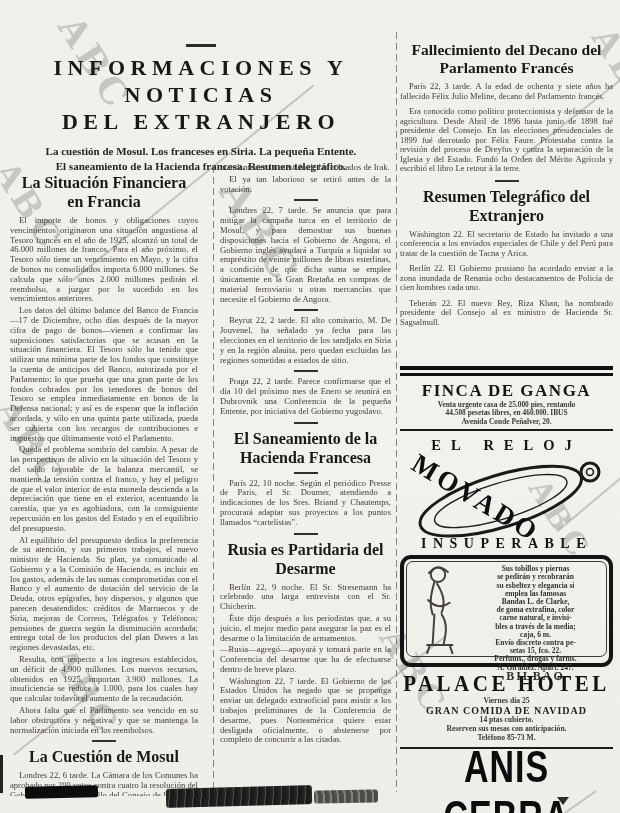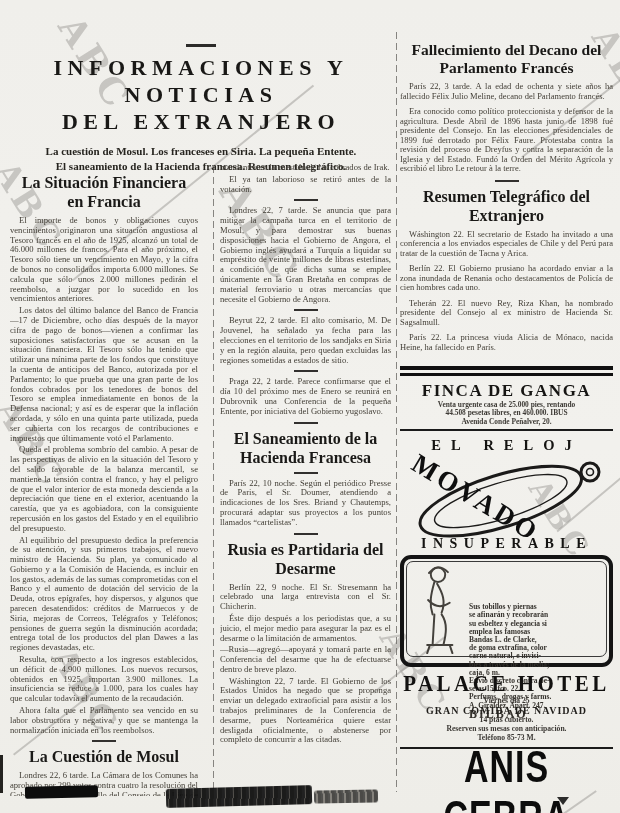--- a/index.html
+++ b/index.html
@@ -48,21 +48,21 @@
   .watch{position:absolute;left:4px;top:18px;}
   .movado-brand{position:absolute;left:22px;top:14px;transform:rotate(31deg);
                 transform-origin:0 0;font-size:27px;font-weight:bold;letter-spacing:3.5px;
                 color:#0f0f0f;font-family:"Liberation Serif",serif;}
   .insuperable{position:absolute;bottom:0;width:100%;text-align:center;font-size:14px;
                font-weight:bold;letter-spacing:6.5px;color:#151412;}
   .clarke{margin-top:3px;border:4px solid #141414;border-radius:11px;height:100px;
           padding:2px;background:transparent;}
   .clarke-inner{border:1px solid #3a3a3a;border-radius:7px;height:94px;display:flex;}
   .clarke-fig{width:62px;flex:0 0 62px;display:flex;align-items:center;justify-content:center;}
-  .clarke-text{flex:1;padding:3px 4px 0 0;margin-top:38px;}
+  .clarke-text{flex:1;padding:3px 4px 0 0;text-align:center;}
   .clarke-line{font-size:7.5px;font-weight:bold;line-height:8.2px;color:#35322d;}
   .clarke-line.city{letter-spacing:2px;font-size:12px;}
   .palace-title{font-size:21px;font-weight:bold;letter-spacing:3.5px;text-align:center;
                 margin-top:5px;color:#121110;transform:scaleY(1.05);}
   .palace-line{font-size:7.6px;font-weight:bold;text-align:center;line-height:8.6px;color:#3a3733;}
   .palace-line.big{font-size:10px;letter-spacing:1px;margin:1px 0;color:#201e1b;}
   .anis-title{font-size:34px;font-weight:bold;font-family:"Liberation Sans","DejaVu Sans",sans-serif;
               letter-spacing:1px;text-align:center;transform:scaleY(1.28);margin-top:4px;
               color:#0c0c0c;}
   
@@ -148,21 +148,20 @@
 
   <div class="col col-right">
     <div class="art-title sm">Fallecimiento del Decano del Parlamento Francés</div>
     <p class="body">París 22, 3 tarde. A la edad de ochenta y siete años ha fallecido Félix Julio Meline, decano del Parlamento francés.</p>
     <p class="body">Era conocido como político proteccionista y defensor de la agricultura. Desde Abril de 1896 hasta junio de 1898 fué presidente del Consejo. En las elecciones presidenciales de 1899 fué derrotado por Félix Faure. Protestaba contra la revisión del proceso de Dreyfus y contra la separación de la Iglesia y del Estado. Fundó la Orden del Mérito Agrícola y escribió el libro Le retour à la terre.</p>
     <div class="sep"></div>
     <div class="art-title">Resumen Telegráfico del Extranjero</div>
     <p class="body">Wáshington 22. El secretario de Estado ha invitado a una conferencia a los enviados especiales de Chile y del Perú para tratar de la cuestión de Tacna y Arica.</p>
     <p class="body">Berlín 22. El Gobierno prusiano ha acordado enviar a la zona inundada de Renania ocho destacamentos de Policía de cien hombres cada uno.</p>
     <p class="body">Teherán 22. El nuevo Rey, Riza Khan, ha nombrado presidente del Consejo al ex ministro de Hacienda Sr. Sagsalmull.</p>
-    <p class="body">París 22. La princesa viuda Alicia de Mónaco, nacida Heine, ha fallecido en París.</p>
   </div>
 
   <div class="ads">
     <div class="rule-double"></div>
 
     <div>
       <div class="finca-title">FINCA DE GANGA</div>
       <div class="finca-line">Venta urgente casa de 25.000 pies, rentando</div>
       <div class="finca-line">44.508 pesetas libres, en 460.000. IBUS</div>
       <div class="finca-line">Avenida Conde Peñalver, 20.</div>
@@ -193,21 +192,21 @@
             <path d="M29,22 C35,32 39,42 34,54"></path>
             <path d="M19,40 Q30,52 43,43"></path>
             <path d="M26,56 L24,90"></path>
             <path d="M34,56 C41,66 39,78 36,90"></path>
             <path d="M18,90 H46"></path>
             <path d="M21,90 L18,99 M43,90 L46,99"></path>
           </svg>
         </div>
         <div class="clarke-text">
           <div class="clarke-line">Sus tobillos y piernas</div>
-          <div class="clarke-line">se afinarán y recobrarán</div>
+          <div class="clarke-line">se pedirán y recobrarán</div>
           <div class="clarke-line">su esbeltez y elegancia si</div>
           <div class="clarke-line">emplea las famosas</div>
           <div class="clarke-line">Bandas L. de Clarke,</div>
           <div class="clarke-line">de goma extrafina, color</div>
           <div class="clarke-line">carne natural, e invisi-</div>
           <div class="clarke-line">bles a través de la media;</div>
           <div class="clarke-line">caja, 6 m.</div>
           <div class="clarke-line">Envío discreto contra pe-</div>
           <div class="clarke-line">setas 15, fco. 22.</div>
           <div class="clarke-line">Perfums., drogas y farms.</div>

